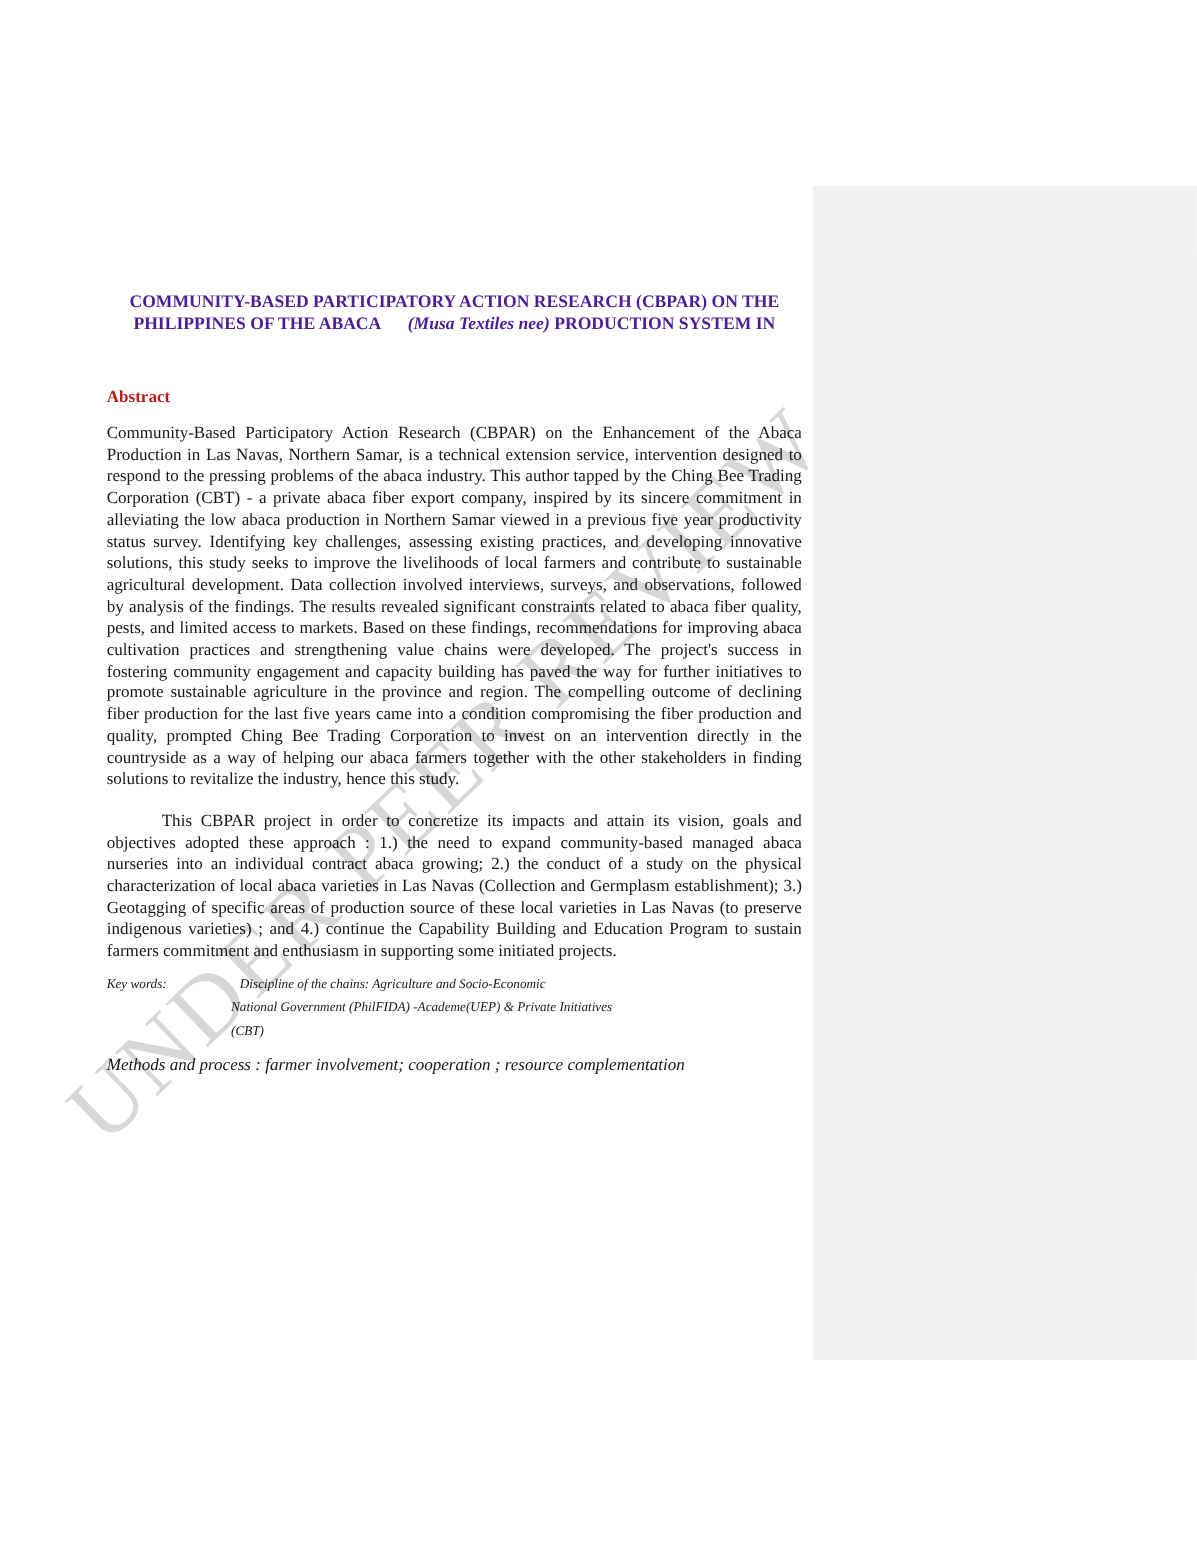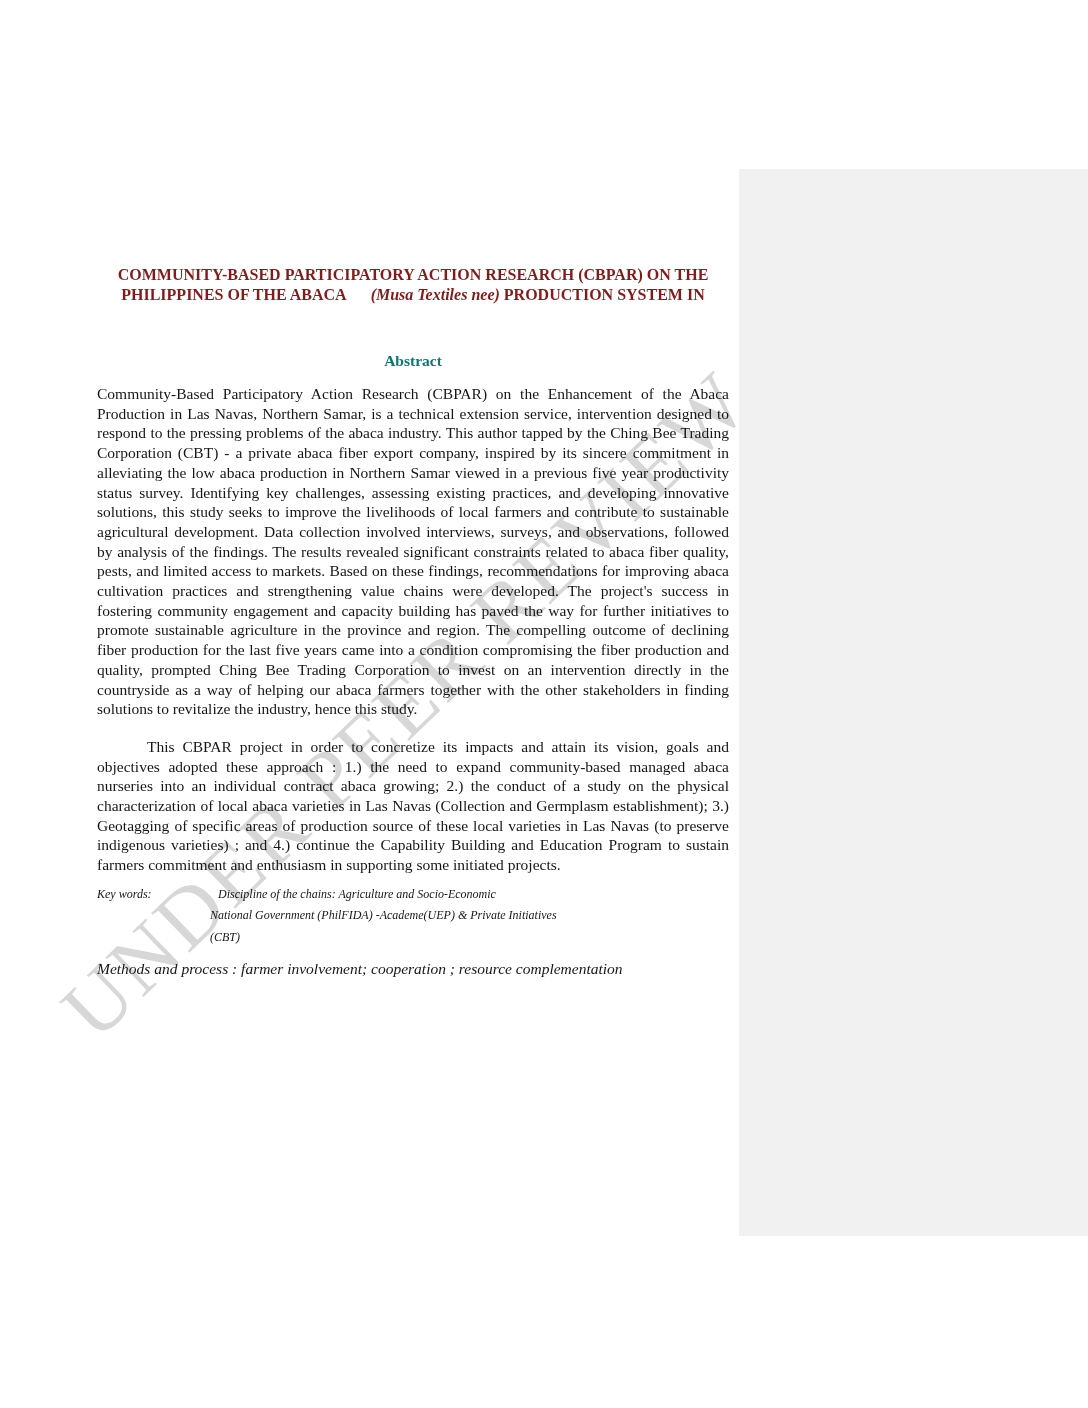--- a/index.html
+++ b/index.html
@@ -48,31 +48,30 @@
     top: 265px;
     width: 632px;
     z-index: 2;
   }
   .title {
     margin: 0;
     font-size: 16px;
     line-height: 20px;
     font-weight: bold;
     text-align: center;
-    color: #7f1d1d;
+    color: #4c1d95;
   }
   .title .tline { display: block; }
   .title em { font-style: italic; font-weight: bold; margin-left: 24px; }
   .abstract-head {
     margin: 46px 0 0 0;
     font-size: 15.5px;
     line-height: 20px;
     font-weight: bold;
-    text-align: center;
-    color: #0f766e;
+    color: #b91c1c;
   }
   .para {
     margin: 13px 0 0 0;
     font-size: 15.5px;
     line-height: 19.7px;
     text-align: justify;
   }
   .para.indent {
     margin-top: 18px;
     text-indent: 50px;

